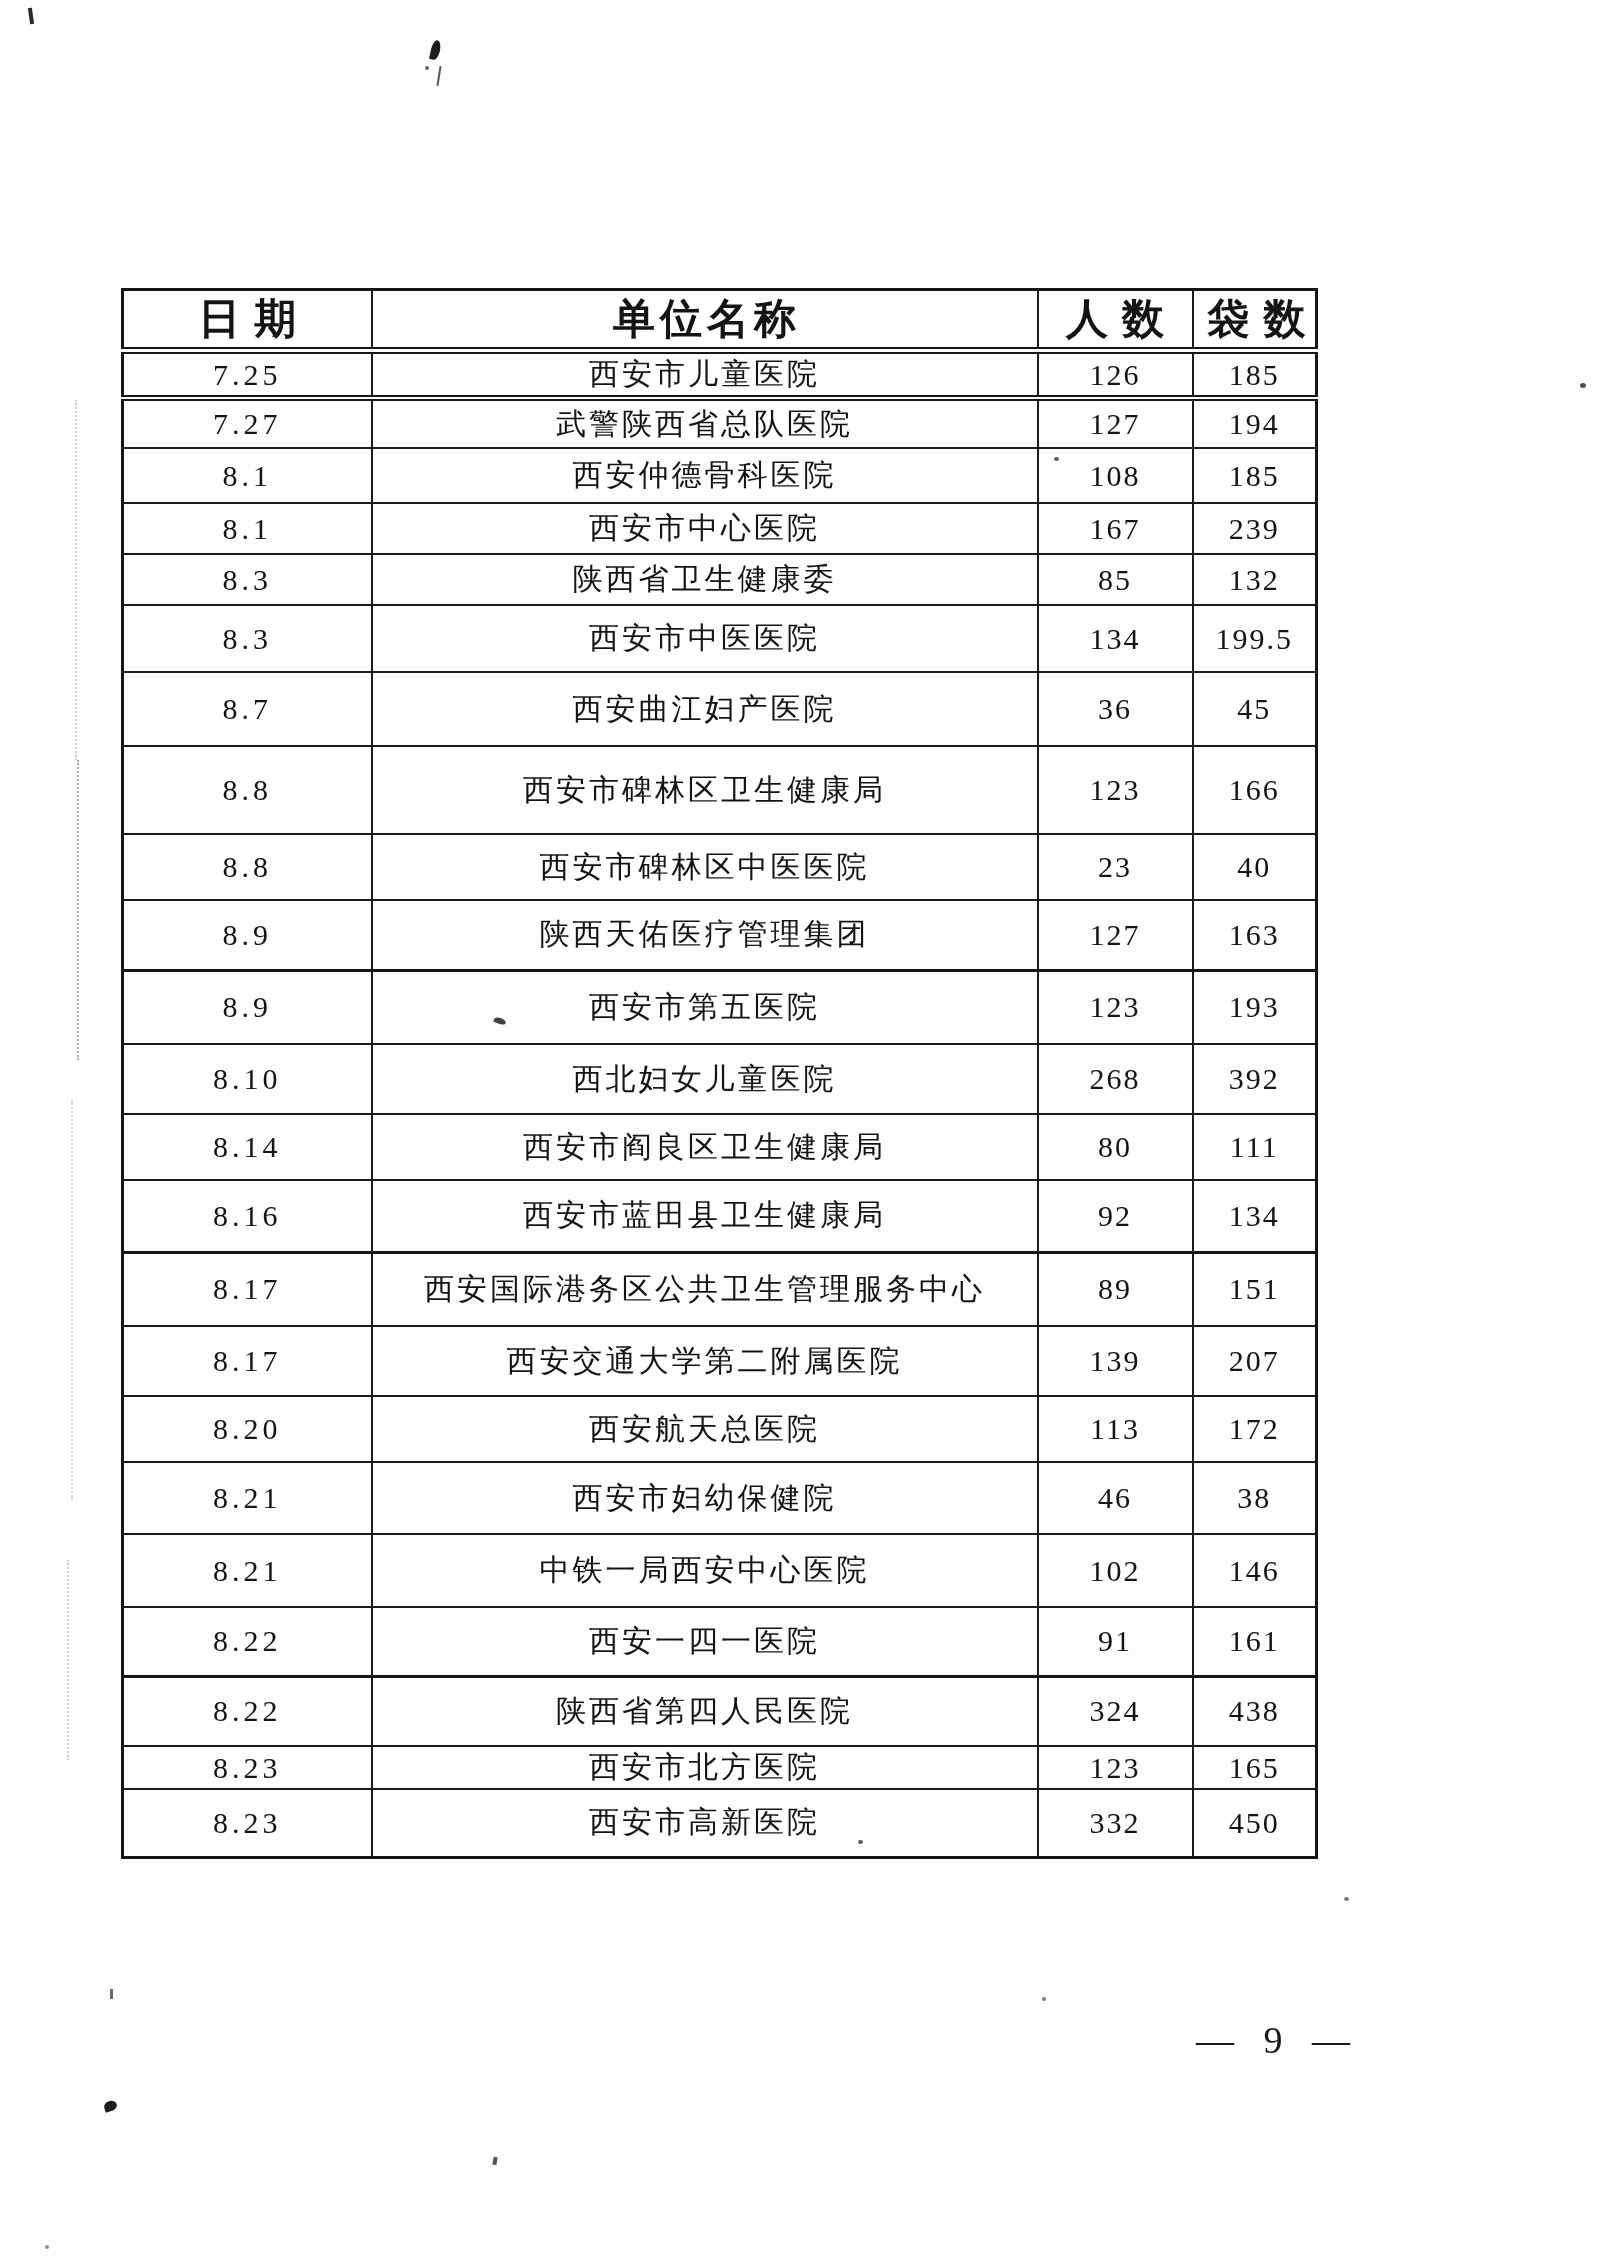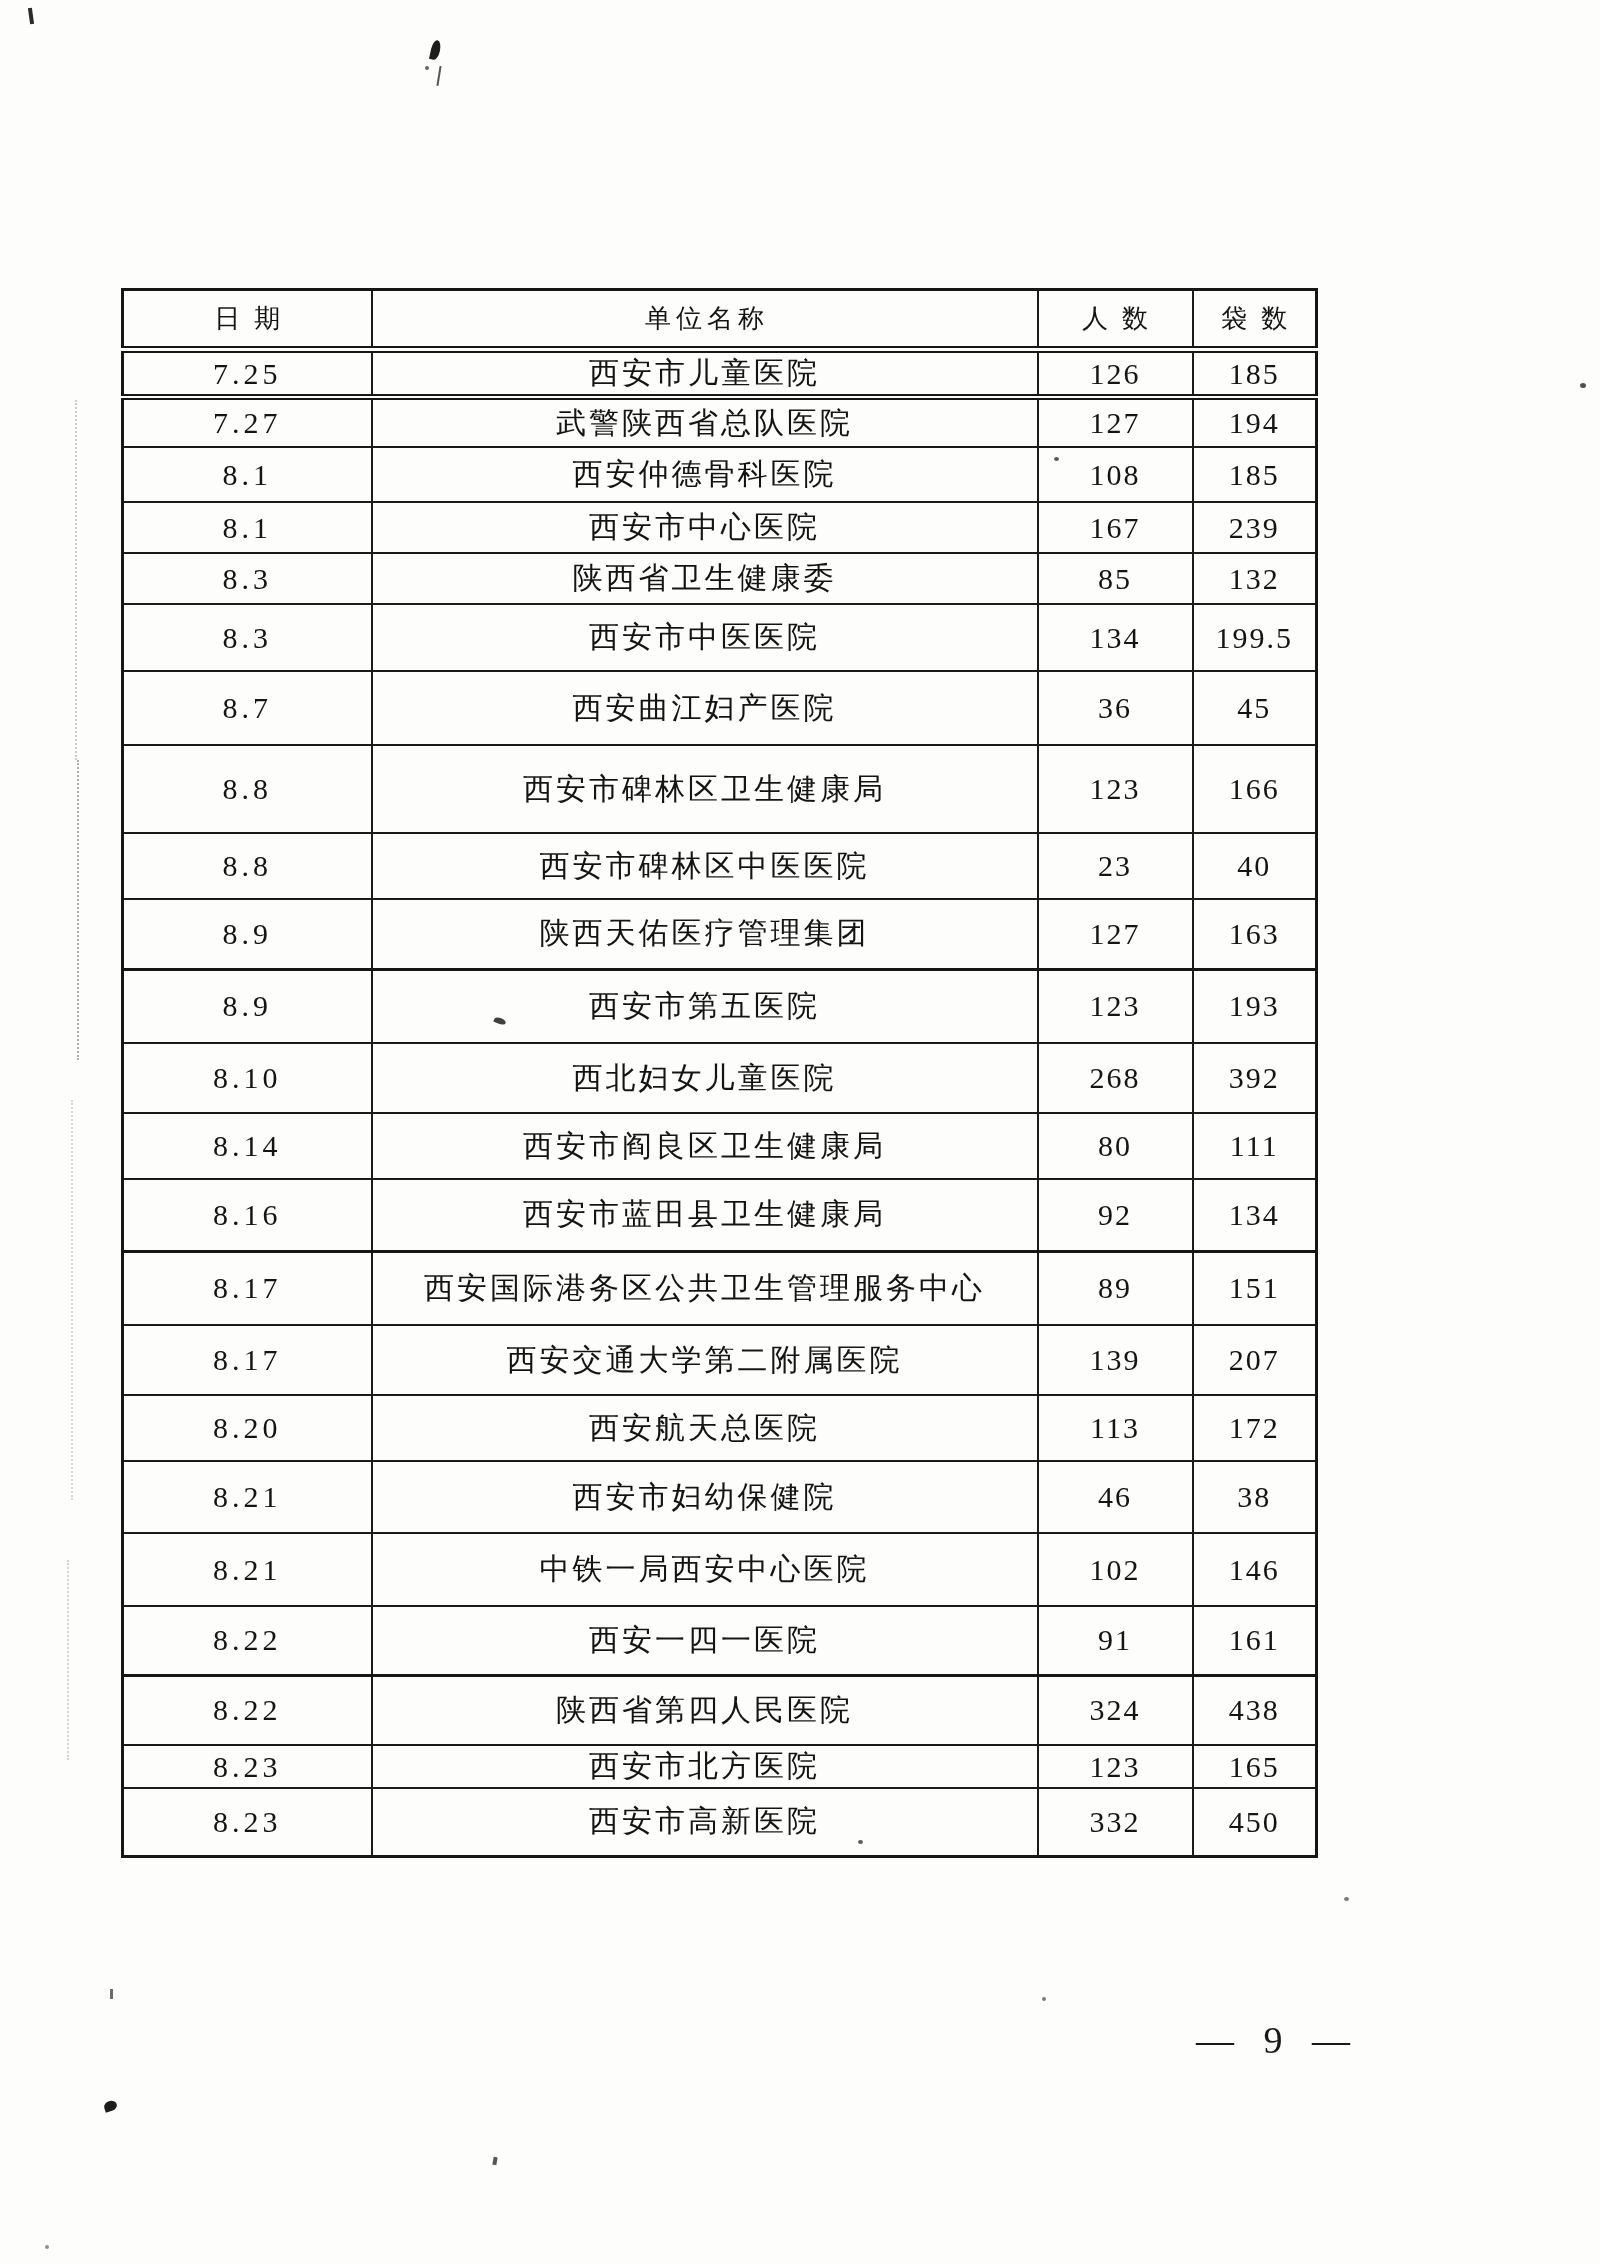--- a/index.html
+++ b/index.html
@@ -24,21 +24,21 @@
   }
   .doc-table th, .doc-table td {
     border: 2px solid #1b1b1b;
     text-align: center;
     vertical-align: middle;
     padding: 0;
     overflow: hidden;
     white-space: nowrap;
   }
   .doc-table thead tr { height: 60px; }
-  .doc-table thead th { border-bottom: 7px double #161616; font-weight: normal; font-size: 26px; }
+  .doc-table thead th { border-bottom: 7px double #161616; font-weight: bold; font-size: 42px; }
   th.sp-wide  { letter-spacing: 14px; padding-left: 14px; }
   th.sp-med   { letter-spacing: 5px;  padding-left: 5px; }
 
   td { font-size: 30px; }
   td.c-date   { letter-spacing: 4px; margin-top: 16px; }
   td.c-unit   { letter-spacing: 3px; }
   td.c-people, td.c-bags { letter-spacing: 2px; }
 
   
   tbody tr:nth-child(1)  { height: 36px; }

